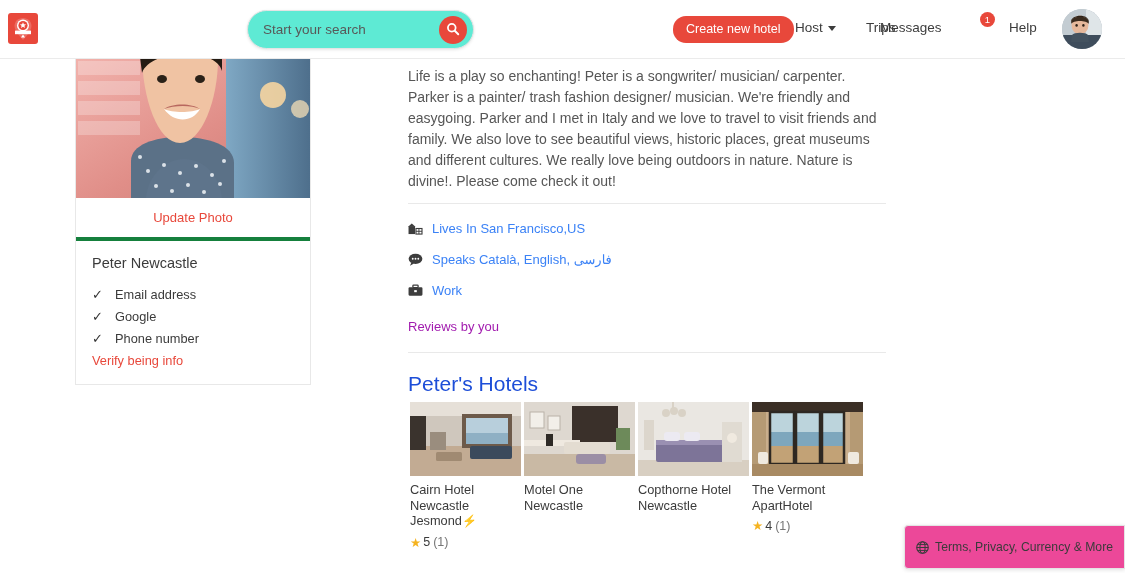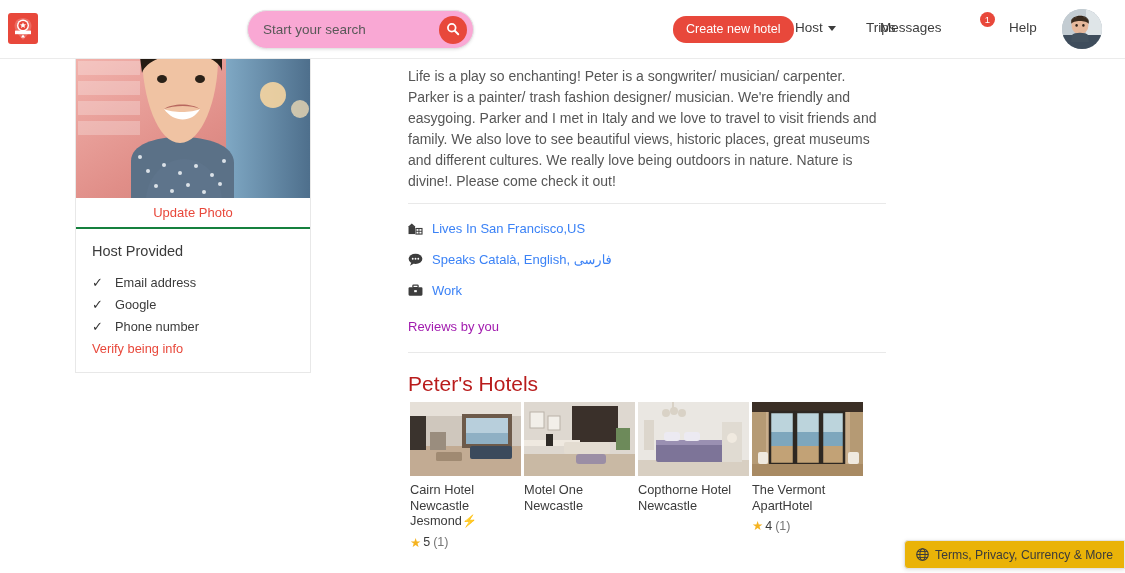--- a/index.html
+++ b/index.html
@@ -26,21 +26,21 @@
     background: #e8483b;
     border-radius: 3px;
     display: flex; align-items: center; justify-content: center;
     overflow: hidden;
   }
   .logo svg { display: block; }
 
   .searchbar {
     position: absolute; left: 247px; top: 10px;
     width: 227px; height: 39px;
-    background: #f9a8d4;
+    background: #5eead4;
     border: 1px solid #e4e4e4;
     border-radius: 24px;
     box-shadow: 0 1px 3px rgba(0,0,0,0.10);
     display: flex; align-items: center;
   }
   .search-input {
     border: 0; outline: none; background: transparent;
     font-family: "Liberation Sans", sans-serif;
     font-size: 13.5px; color: #555;
     margin-left: 15px; width: 160px; height: 22px;
@@ -100,23 +100,23 @@
     width: 236px;
     border: 1px solid #e8e8e8;
     background: #fff;
   }
   .profile-photo {
     width: 234px; height: 145px;
     overflow: hidden; position: relative;
     background: #d8a5a0;
   }
   .update-photo-row {
-    height: 31px; display: flex;
+    height: 43px; display: flex;
     align-items: center; justify-content: center;
-    border-bottom: 2px solid #15803d;
+    border-bottom: 4px solid #15803d;
   }
   .update-photo {
     color: #e8483b; font-size: 13px; cursor: pointer;
   }
   .provided-block { padding: 14px 16px 16px 16px; }
   .provided-title {
     font-size: 14.5px; color: #3b3b3b;
     margin-bottom: 16px;
   }
   .verif-row {
@@ -160,21 +160,21 @@
   .info-icon {
     width: 18px; margin-right: 6px;
     display: flex; align-items: center; color: #3d3d3d;
   }
   .reviews-link {
     position: absolute; top: 319px; left: 0;
     font-size: 13px; color: #a21caf; cursor: pointer;
   }
   .hotels-title {
     position: absolute; top: 372px; left: 0;
-    font-size: 21px; color: #b91c1c;
+    font-size: 21px; color: #1d4ed8;
   }
 
   .hotels {
     position: absolute; top: 402px; left: 2px;
     display: flex; gap: 3px;
   }
   .hotel-card { width: 111px; cursor: pointer; }
   .hotel-img {
     width: 111px; height: 74px;
     overflow: hidden; position: relative;
@@ -188,22 +188,22 @@
   .rating {
     margin-top: 5px; font-size: 12.5px; color: #3b3b3b;
     display: flex; align-items: center;
   }
   .star { color: #f5b320; font-size: 12.5px; margin-right: 2px; }
   .rating-count { color: #767676; margin-left: 3px; }
 
   
   .footer-pill {
     position: absolute; right: 0; bottom: 4px;
-    height: 29px; padding: 0 11px 0 11px;
-    background: #eab308;
+    height: 44px; padding: 0 11px 0 11px;
+    background: #ec4899;
     border: 1px solid #e4e4e4;
     border-radius: 4px 0 0 4px;
     box-shadow: 0 1px 4px rgba(0,0,0,0.12);
     display: flex; align-items: center;
     font-size: 12.2px; color: #3b3b3b; cursor: pointer;
   }
   .globe-icon { margin-right: 6px; display: flex; }
 </style>
 </head>
 <body>
@@ -311,21 +311,21 @@
       <path d="M88 56 C98 70 116 70 124 56 C116 60 96 60 88 56 Z" fill="#ffffff"></path>
       <path d="M88 56 C98 52 116 52 124 56 C116 50 96 50 88 56 Z" fill="#b8685f"></path>
     </svg>
   </div>
 
   <div class="update-photo-row">
     <span class="update-photo">Update Photo</span>
   </div>
 
   <div class="provided-block">
-    <div class="provided-title">Host Provided</div>
+    <div class="provided-title">Peter Newcastle</div>
 
     <div class="verif-row">
       <span class="check">✓</span>
       <span>Email address</span>
     </div>
     <div class="verif-row">
       <span class="check">✓</span>
       <span>Google</span>
     </div>
     <div class="verif-row">

